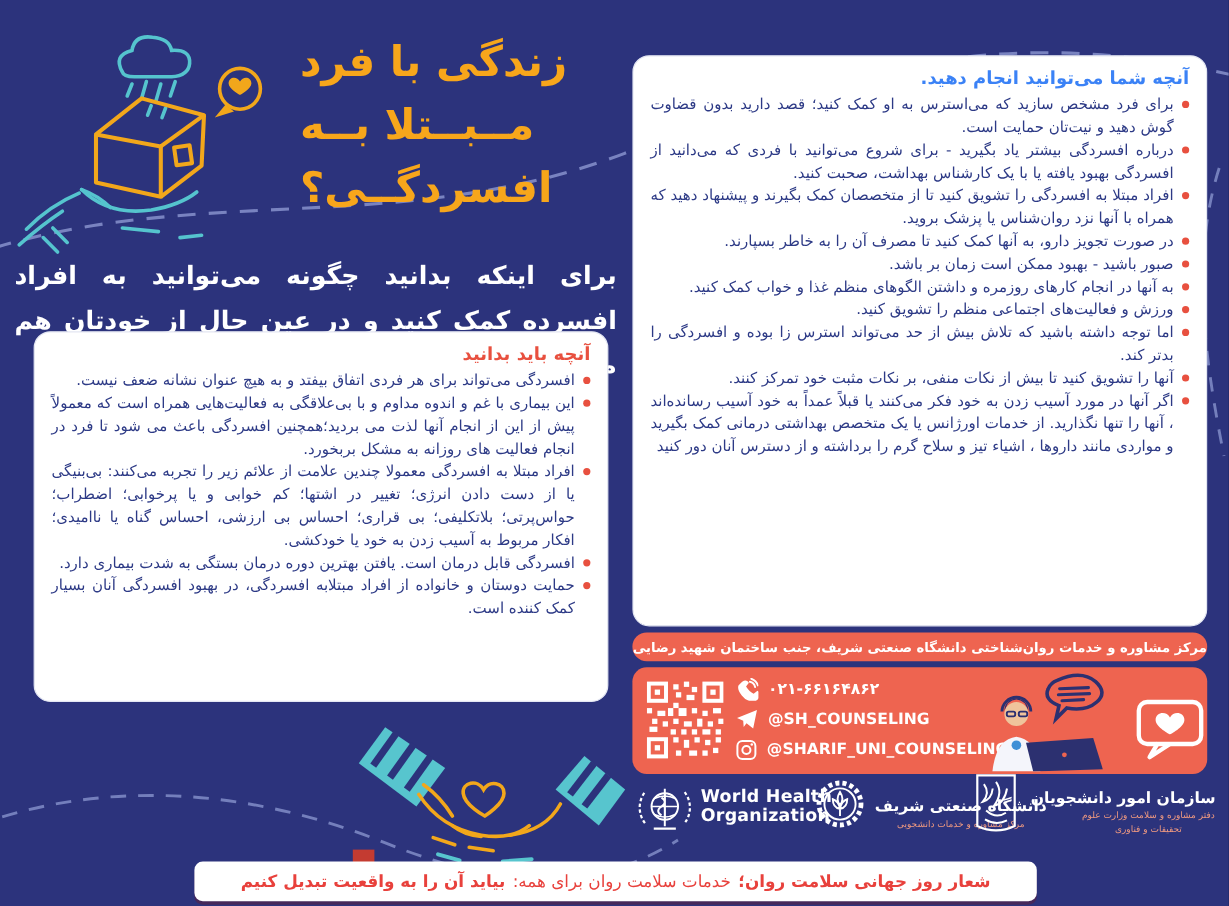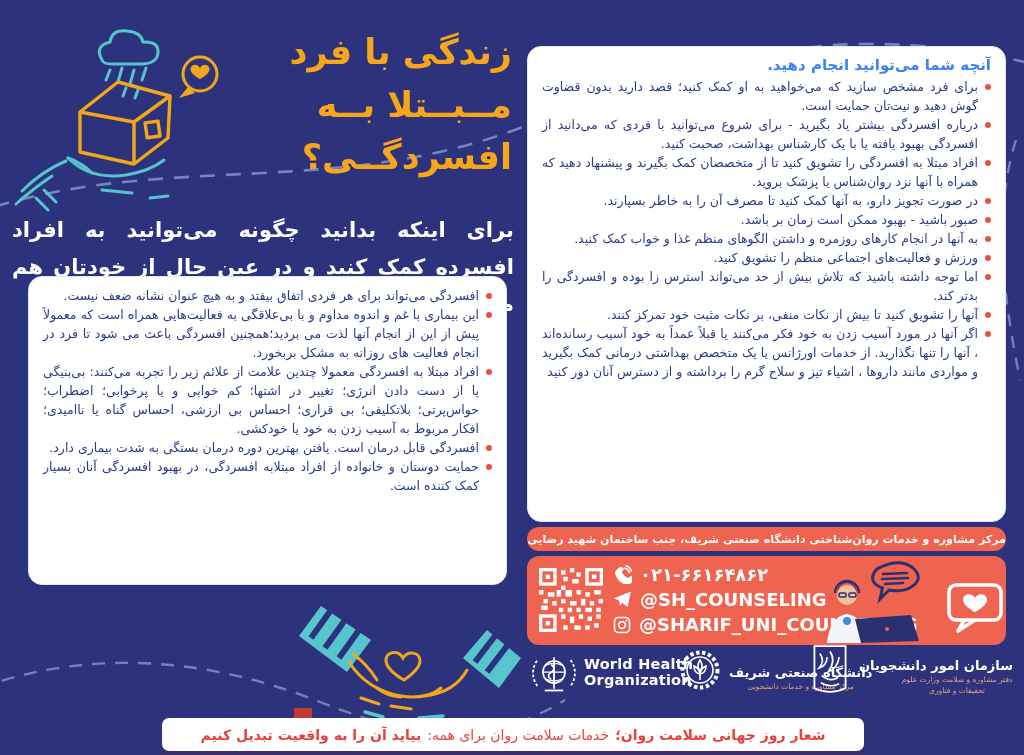--- a/index.html
+++ b/index.html
@@ -8,21 +8,21 @@
     background:#2c337c;font-family:"DejaVu Sans",sans-serif;direction:rtl;
   }
   .abs{position:absolute;}
   svg{display:block;}
 
   
   .bg-dashes{position:absolute;inset:0;pointer-events:none;}
 
   
   .title{position:absolute;left:250px;top:26px;width:262px;margin:0;
-    color:#f7a61b;font-size:35px;font-weight:bold;line-height:1.5;text-align:right;}
+    color:#f7a61b;font-size:35px;font-weight:bold;line-height:1.5;text-align:left;}
   .title span{display:block;}
 
   
   .intro{position:absolute;left:12px;top:212px;width:502px;margin:0;
     color:#ffffff;font-size:21px;font-weight:bold;line-height:1.75;text-align:justify;}
 
   
   .card{position:absolute;box-sizing:border-box;background:#ffffff;border-radius:14px;
     padding:9px 14px 10px;color:#2d3a86;overflow:hidden;border:1px solid #e3e6f2;}
   .card h2{margin:0 0 3px;font-size:15px;font-weight:bold;}
@@ -34,21 +34,21 @@
   .card li{position:relative;padding-right:13px;font-size:12.5px;line-height:1.52;text-align:justify;}
   .card .dot{position:absolute;right:0;top:7px;width:6px;height:6px;border-radius:50%;background:#e8503f;}
 
   
   .pill{position:absolute;left:527px;top:527px;width:479px;height:24px;box-sizing:border-box;
     background:#ee6450;border-radius:13px;display:flex;align-items:center;justify-content:center;
     color:#fff;font-size:11px;font-weight:bold;}
   .contact{position:absolute;left:527px;top:556px;width:479px;height:89px;background:#ee6450;border-radius:12px;}
   .contact .qr{position:absolute;left:12px;top:11px;width:64px;height:66px;}
   .contact .rows{position:absolute;left:86px;top:8px;display:flex;flex-direction:column;gap:4px;}
-  .contact .row{display:flex;align-items:center;gap:8px;direction:ltr;color:#fff;font-weight:bold;font-size:18px;height:21px;}
+  .contact .row{display:flex;align-items:center;gap:8px;direction:ltr;color:#fff;font-weight:bold;font-size:13px;height:21px;}
   .contact .man{position:absolute;left:292px;top:3px;width:122px;height:84px;}
   .contact .bubble-heart{position:absolute;left:418px;top:25px;width:60px;height:54px;}
 
   
   .hands{position:absolute;left:283px;top:592px;width:240px;height:128px;}
   .hand-house{position:absolute;left:10px;top:10px;width:240px;height:202px;}
 
   
   .logo-block{position:absolute;display:flex;align-items:center;gap:7px;direction:ltr;color:#fff;}
   .who{left:531px;top:650px;}
@@ -121,20 +121,21 @@
 
   <h1 class="title">
     <span>زندگی با فرد</span>
     <span>مــبــتلا بــه</span>
     <span>افسردگــی؟</span>
   </h1>
 
   <p class="intro">برای اینکه بدانید چگونه می‌توانید به افراد افسرده کمک کنید و در عین حال از خودتان هم مراقبت کنید، ادامه مطلب را بخوانید ...</p>
 
   <section class="card know-card">
+    <h2>آنچه باید بدانید</h2>
     <ul>
 
         <li>
           <span class="dot"></span>
           <span>افسردگی می‌تواند برای هر فردی اتفاق بیفتد و به هیچ عنوان نشانه ضعف نیست.</span>
         </li>
 
         <li>
           <span class="dot"></span>
           <span>این بیماری با غم و اندوه مداوم و با بی‌علاقگی به فعالیت‌هایی همراه است که معمولاً پیش از این از انجام آنها لذت می بردید؛همچنین افسردگی باعث می شود تا فرد در انجام فعالیت های روزانه به مشکل بربخورد.</span>
@@ -156,21 +157,21 @@
         </li>
       </ul>
   </section>
 
   <section class="card do-card">
     <h2>آنچه شما می‌توانید انجام دهید.</h2>
     <ul>
 
         <li>
           <span class="dot"></span>
-          <span>برای فرد مشخص سازید که می‌خواهید به او کمک کنید؛ قصد دارید بدون قضاوت گوش دهید و نیت‌تان حمایت است.</span>
+          <span>برای فرد مشخص سازید که می‌استرس به او کمک کنید؛ قصد دارید بدون قضاوت گوش دهید و نیت‌تان حمایت است.</span>
         </li>
 
         <li>
           <span class="dot"></span>
           <span>درباره افسردگی بیشتر یاد بگیرید - برای شروع می‌توانید با فردی که می‌دانید از افسردگی بهبود یافته یا با یک کارشناس بهداشت، صحبت کنید.</span>
         </li>
 
         <li>
           <span class="dot"></span>
           <span>افراد مبتلا به افسردگی را تشویق کنید تا از متخصصان کمک بگیرند و پیشنهاد دهید که همراه با آنها نزد روان‌شناس یا پزشک بروید.</span>

